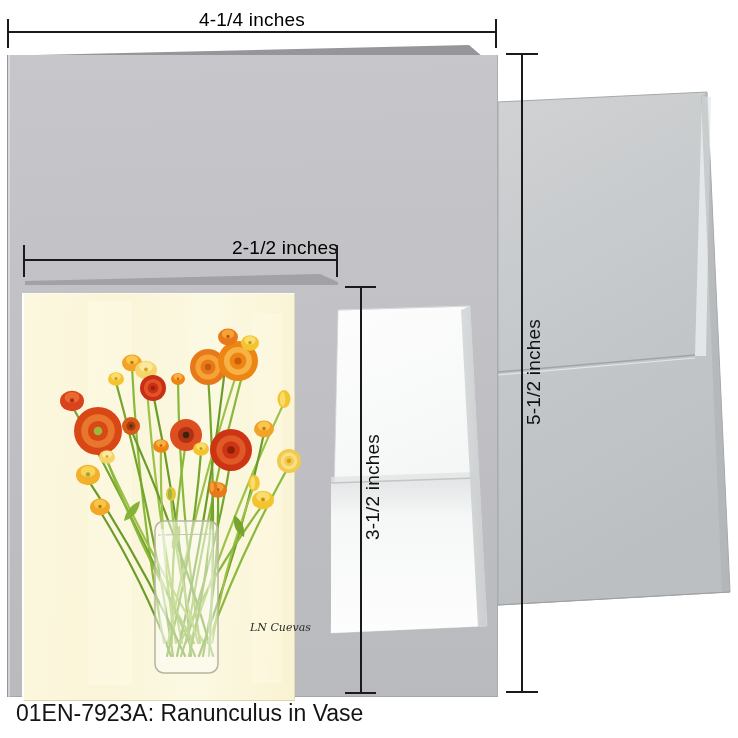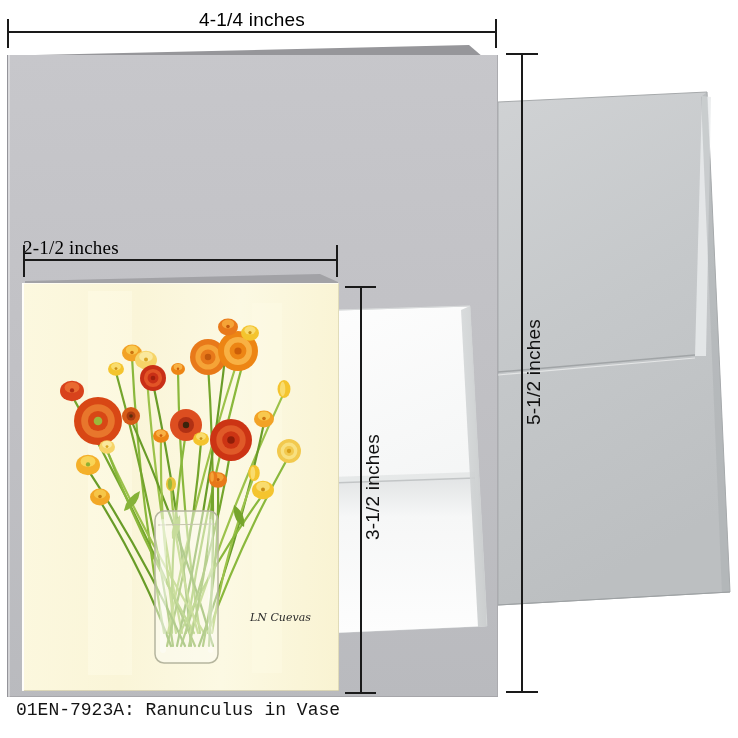--- a/index.html
+++ b/index.html
@@ -7,24 +7,24 @@
        font-family:"Liberation Sans",sans-serif;}
   .abs{position:absolute;}
   .dline{position:absolute;background:#1a1a1a;}
   .dlabel{position:absolute;font-size:19px;color:#000000;letter-spacing:0.2px;}
   .vwrap{position:absolute;width:40px;height:200px;display:flex;align-items:center;justify-content:center;}
   .rot{transform:rotate(-90deg);white-space:nowrap;font-size:19px;color:#111;letter-spacing:0.2px;}
   .card-back{position:absolute;left:0;top:0;width:100%;height:16px;}
   #gray-card-front{position:absolute;left:0;top:11px;width:491px;height:642px;
       background:linear-gradient(178deg,#c7c7cb 0%,#c0c0c4 55%,#b9babe 100%);
       box-shadow:inset 1px 0 0 #94949a, inset 3px 0 0 rgba(255,255,255,0.35), inset 0 -1px 0 #a6a6aa, inset -1px 0 0 #ababaf;}
-  #mini-card-front{position:absolute;left:0;top:11px;width:317px;height:408px;
+  #mini-card-front{position:absolute;left:0;top:21px;width:273px;height:408px;
       background:linear-gradient(93deg,#fcf8df 0%,#faf5d8 35%,#fcf9e3 65%,#f9f3d2 100%);
       box-shadow:inset 2px 0 0 rgba(255,255,255,0.85), inset -1px 0 0 rgba(200,195,160,0.5), inset 0 -1px 0 rgba(205,200,165,0.7), inset 0 1px 0 rgba(255,255,255,0.6);}
-  #caption{position:absolute;left:16px;top:700px;font-size:18px;color:#141414;font-family:Liberation Mono, monospace;}
+  #caption{position:absolute;left:16px;top:700px;font-size:23px;color:#141414;}
 </style>
 </head>
 <body>
 
 <div class="abs" style="left:0;top:0;width:738px;height:738px;">
 
   <svg class="abs" style="left:490px;top:88px;" width="246" height="522" viewBox="0 0 246 522">
     <defs>
       <linearGradient id="envG" x1="0" y1="0" x2="0.25" y2="1">
         <stop offset="0" stop-color="#d0d2d4"></stop>
@@ -269,21 +269,21 @@
   <div>
     <div class="dline" style="left:521px;top:53px;width:2px;height:640px;"></div>
     <div class="dline" style="left:506px;top:53px;width:32px;height:2px;"></div>
     <div class="dline" style="left:506px;top:691px;width:32px;height:2px;"></div>
     <div class="vwrap" style="left:514px;top:272px;">
       <span class="rot">5-1/2 inches</span>
     </div>
   </div>
 
   <div>
-    <div class="dlabel" style="left:23px;top:237px;width:315px;text-align:left;font-family:Liberation Serif, serif;">2-1/2 inches</div>
+    <div class="dlabel" style="left:23px;top:237px;width:315px;text-align:right;">2-1/2 inches</div>
     <div class="dline" style="left:23px;top:259px;width:315px;height:2px;"></div>
     <div class="dline" style="left:23px;top:245px;width:2px;height:32px;"></div>
     <div class="dline" style="left:336px;top:245px;width:2px;height:32px;"></div>
   </div>
 
   <div>
     <div class="dline" style="left:360px;top:286px;width:2px;height:408px;"></div>
     <div class="dline" style="left:345px;top:286px;width:31px;height:2px;"></div>
     <div class="dline" style="left:345px;top:692px;width:31px;height:2px;"></div>
     <div class="vwrap" style="left:353px;top:387px;">

